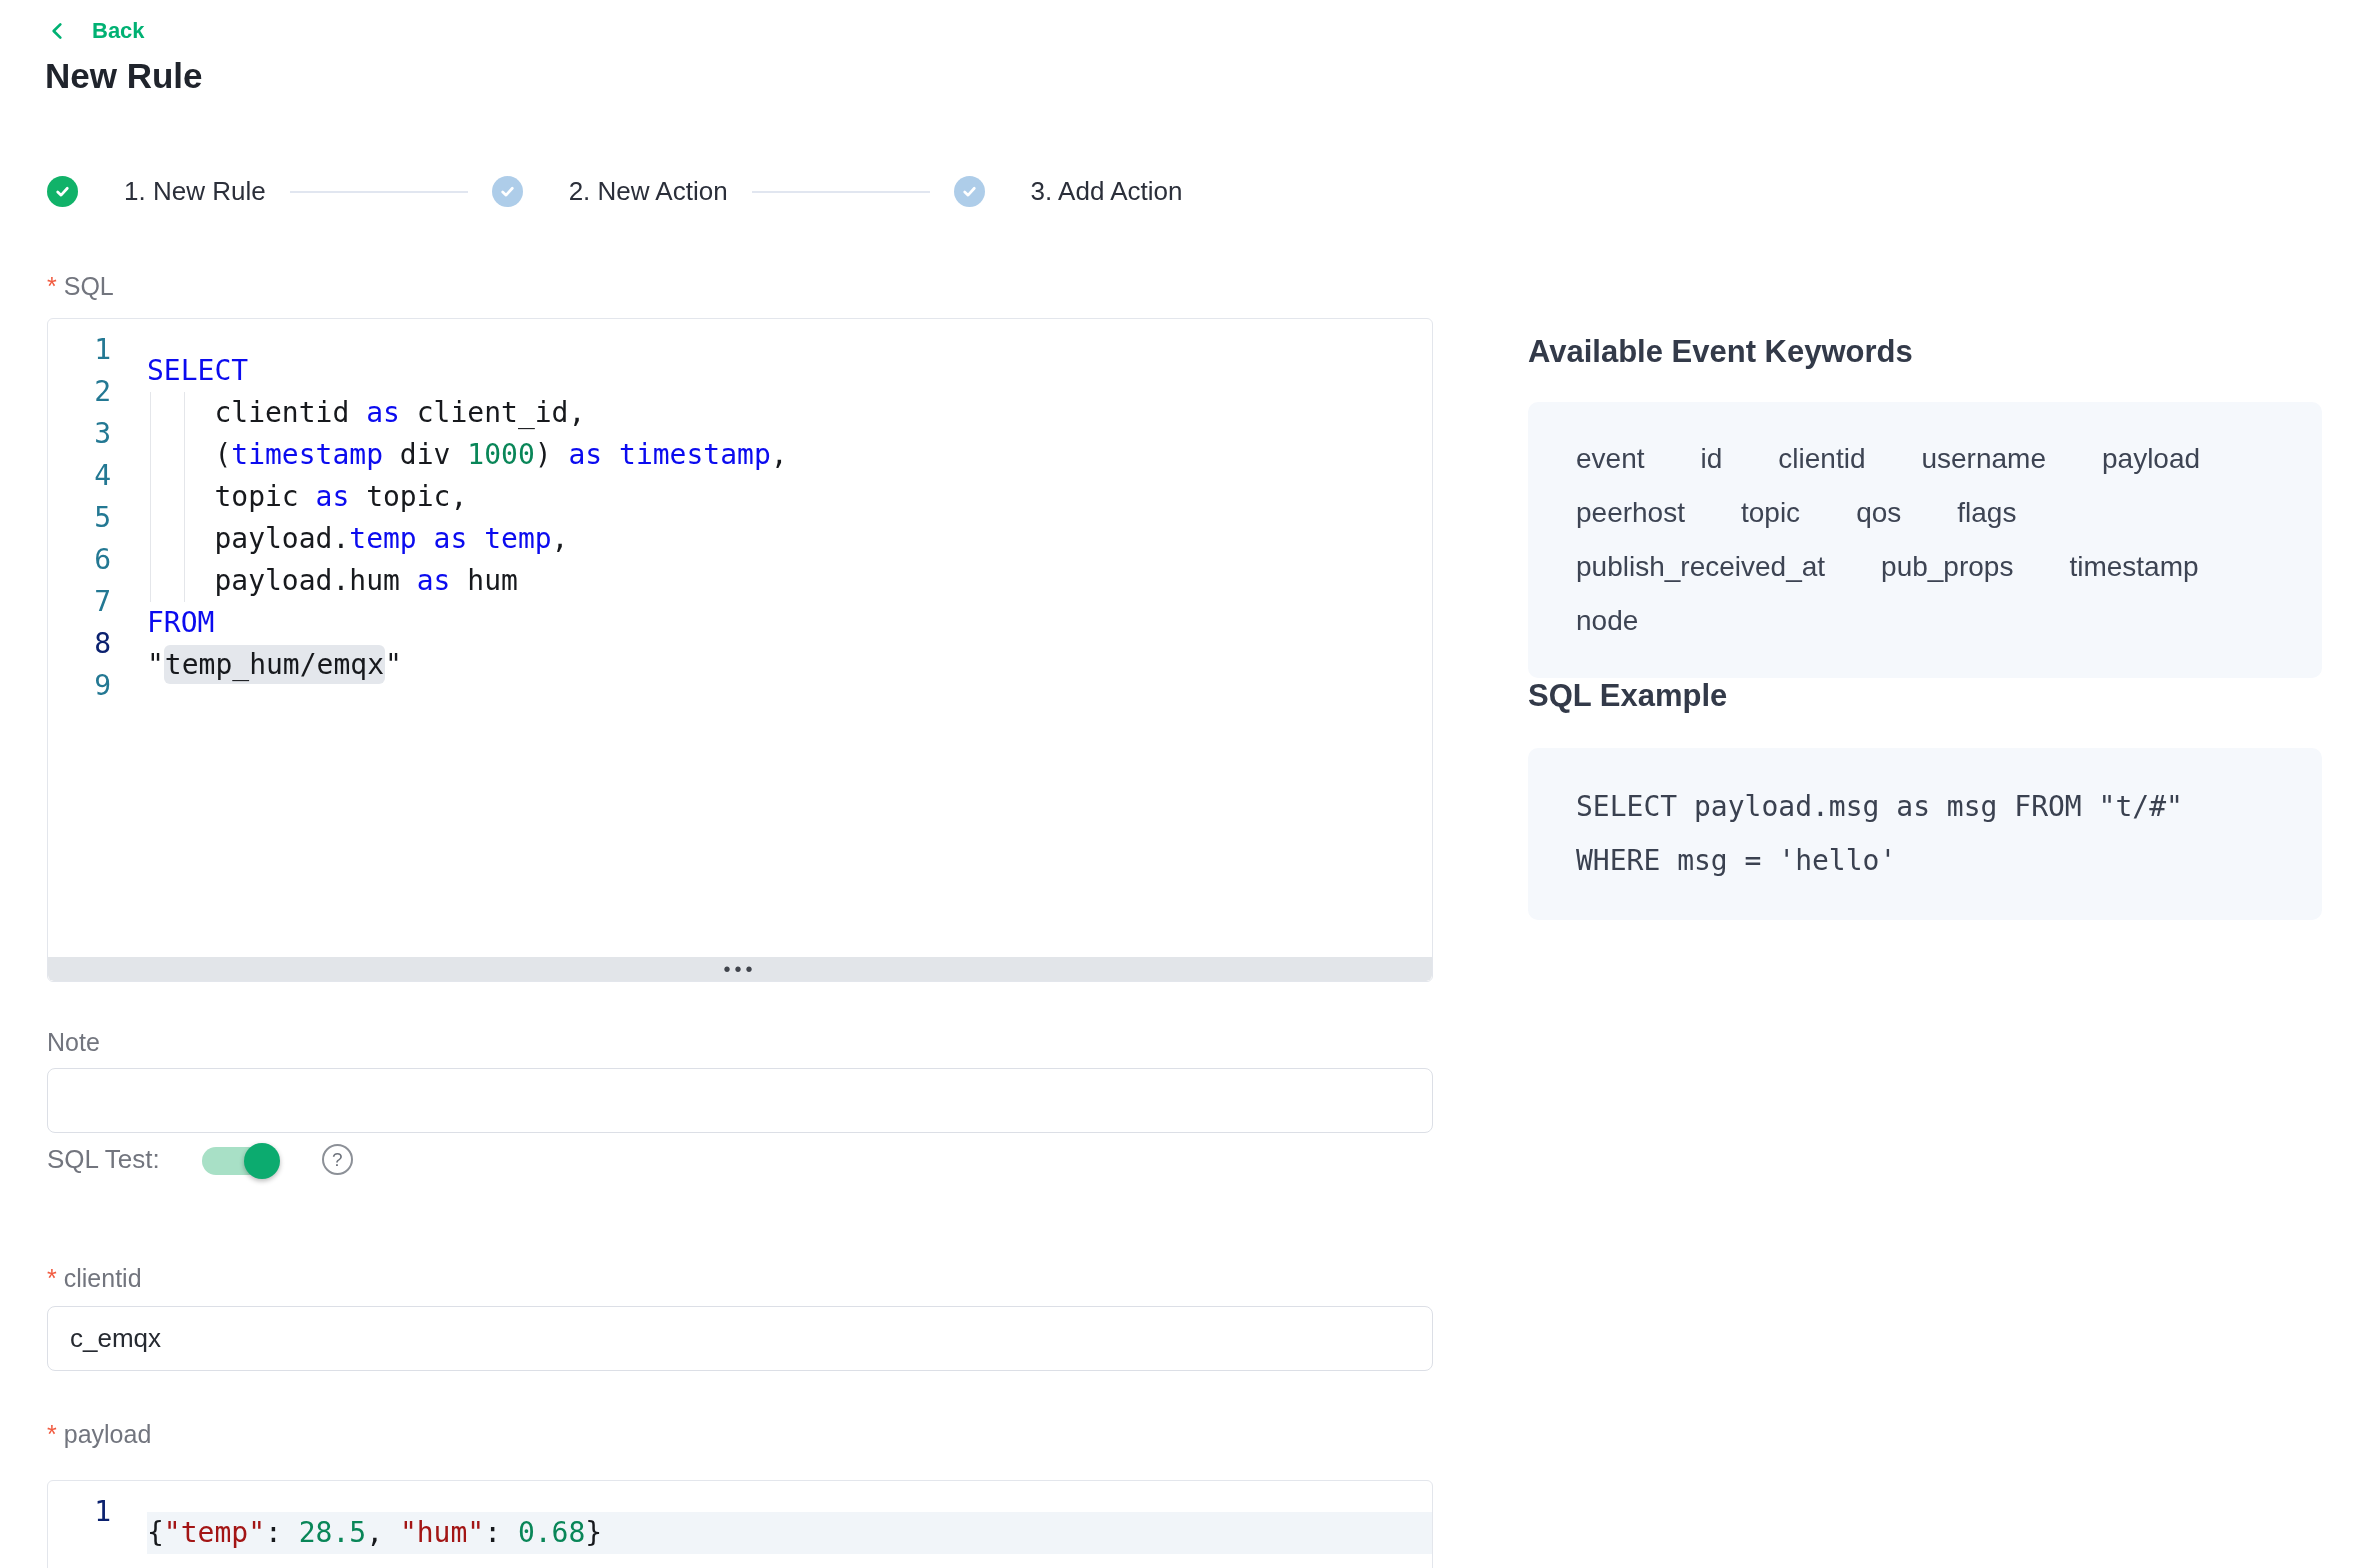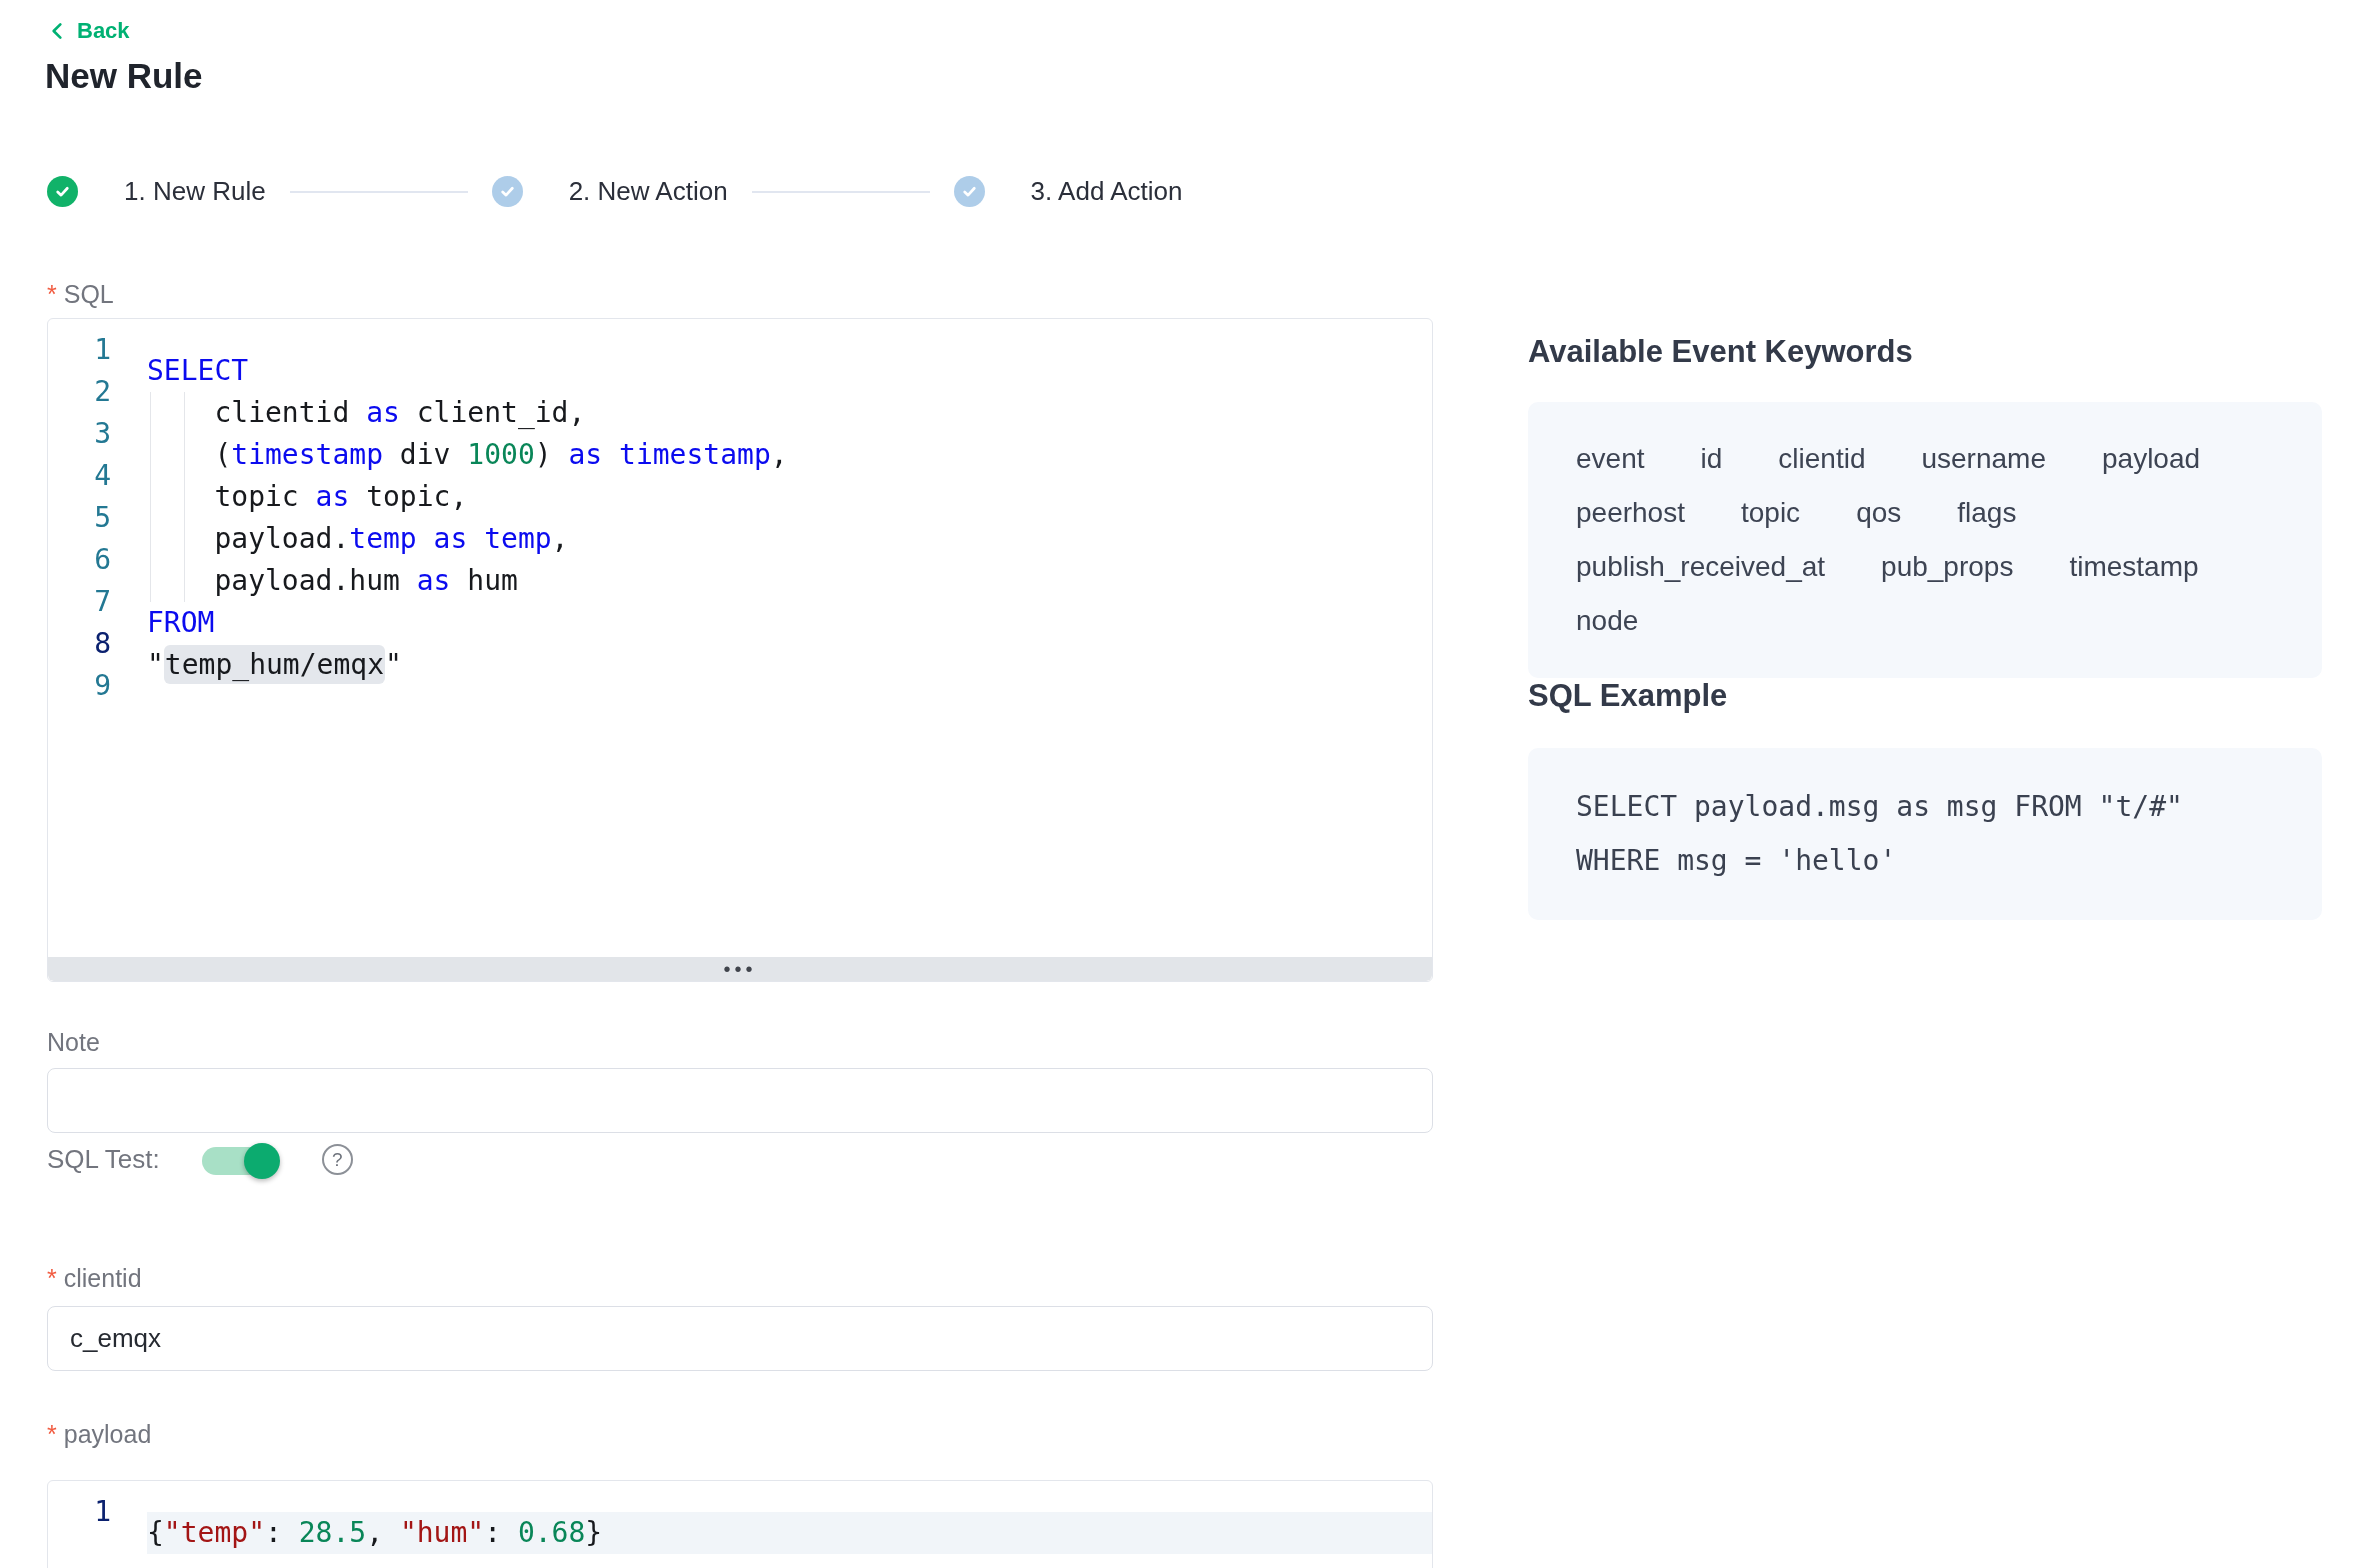--- a/index.html
+++ b/index.html
@@ -1,20 +1,20 @@
 <!DOCTYPE html>
 <html><head>
 <meta charset="utf-8">
 <style>
   html,body{margin:0;padding:0;background:#fff;}
   .page{position:relative;width:2356px;height:1568px;background:#fff;overflow:hidden;
         font-family:"Liberation Sans",sans-serif;color:#262a33;}
 
   
-  .back{position:absolute;left:47px;top:18px;display:flex;align-items:center;gap:10px;
+  .back{position:absolute;left:47px;top:18px;display:flex;align-items:center;gap:25px;
         color:#00B173;font-size:22px;font-weight:600;cursor:pointer;}
   .back svg{width:20px;height:20px;}
   .page-title{position:absolute;left:45px;top:56px;font-size:35px;font-weight:700;color:#20242c;}
 
   
   .stepper{position:absolute;left:47px;top:176px;display:flex;align-items:center;}
   .step{display:flex;align-items:center;gap:30px;}
   .step-icon{width:31px;height:31px;border-radius:50%;display:flex;align-items:center;justify-content:center;flex:0 0 auto;}
   .step-icon.done{background:#11b269;}
   .step-icon.pending{background:#aecde9;}
@@ -116,21 +116,21 @@
     <div class="step">
       <span class="step-icon pending">
         <svg viewBox="0 0 12 12">
             <path d="M2.6 6.3 5 8.6 9.4 3.7" stroke="#fff" stroke-width="1.9" fill="none" stroke-linecap="round" stroke-linejoin="round"></path>
           </svg>
       </span>
       <span class="step-label">3. Add Action</span>
     </div>
   </div>
 
-  <div class="field-label" style="top:280px;">
+  <div class="field-label" style="top:272px;">
     <span class="req">*</span><span>SQL</span>
   </div>
   <div class="editor" id="sql-editor">
     <div class="editor-body">
       <div class="gutter">
           <div class="ln">1</div>
           <div class="ln">2</div>
           <div class="ln">3</div>
           <div class="ln">4</div>
           <div class="ln">5</div>

